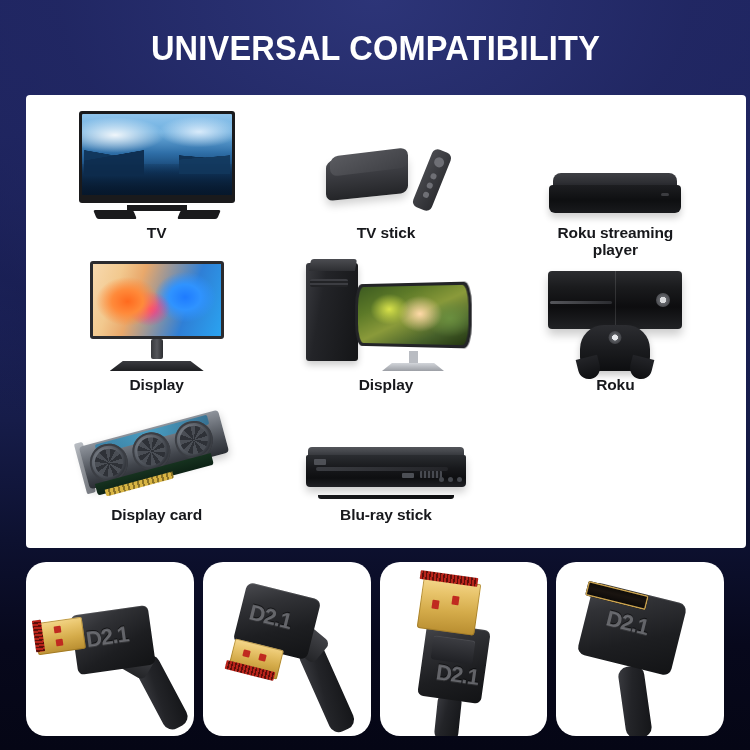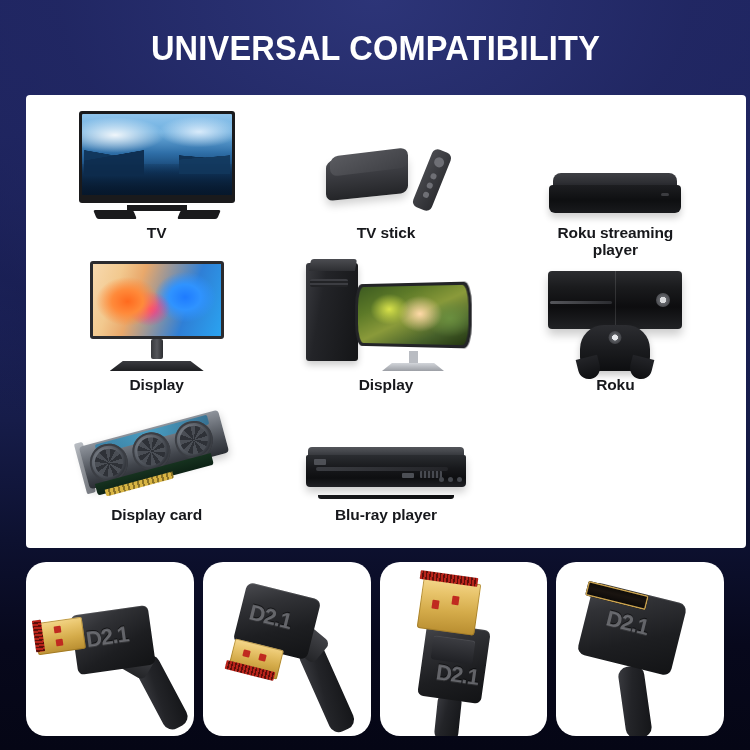--- a/index.html
+++ b/index.html
@@ -781,21 +781,21 @@
             <div class="blu-logo"></div>
             <div class="blu-tray"></div>
             <div class="blu-usb"></div>
             <div class="blu-disp"></div>
             <div class="blu-btn b1"></div>
             <div class="blu-btn b2"></div>
             <div class="blu-btn b3"></div>
             <div class="blu-feet"></div>
           </div>
         </div>
-        <div class="device-label">Blu-ray player</div>
+        <div class="device-label">Blu-ray stick</div>
       </div>
 
 
       <div class="device-cell">
         <div class="device-art"></div>
         <div class="device-label"></div>
       </div>
 
     </div>
 

